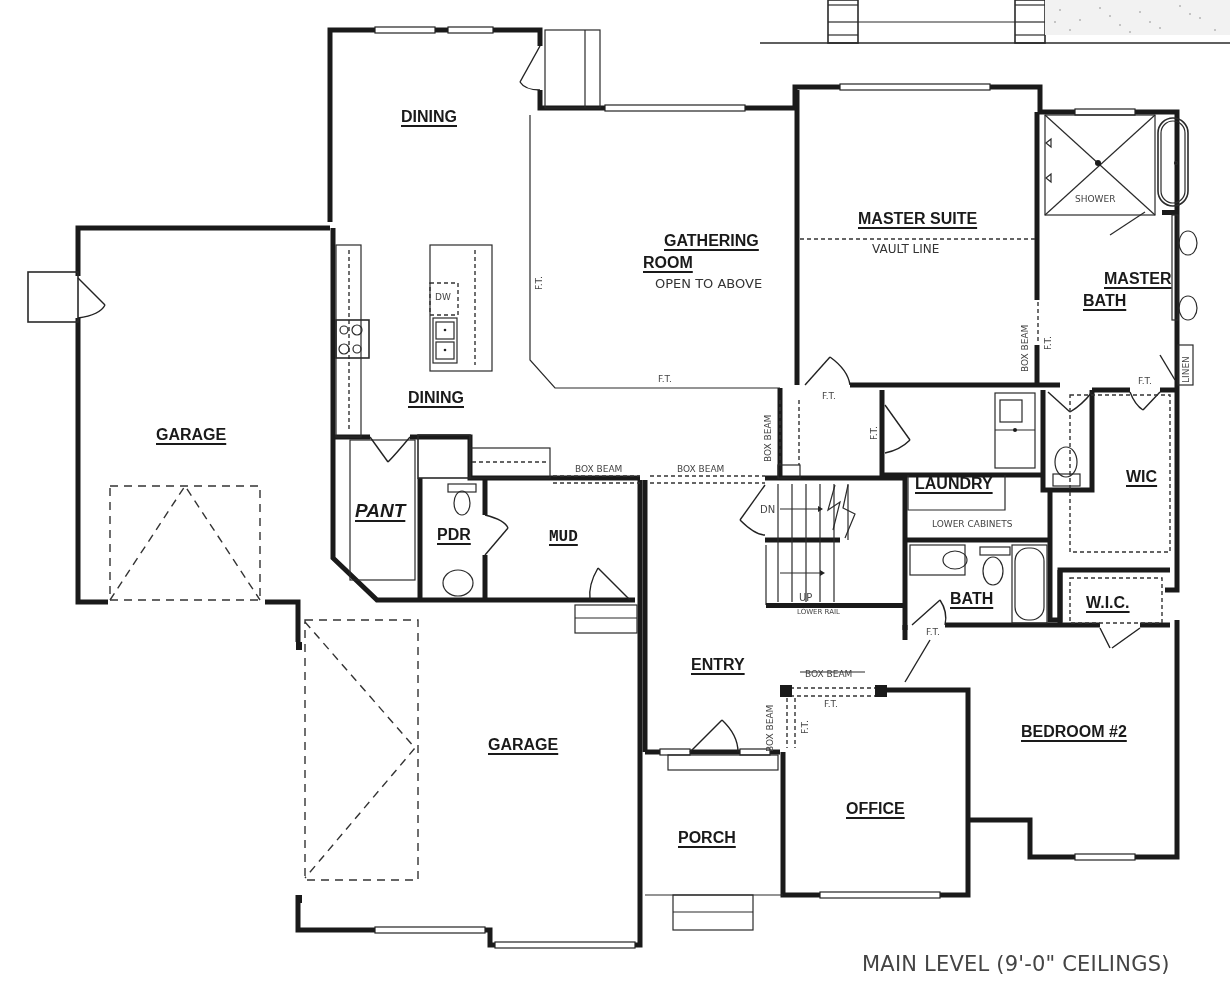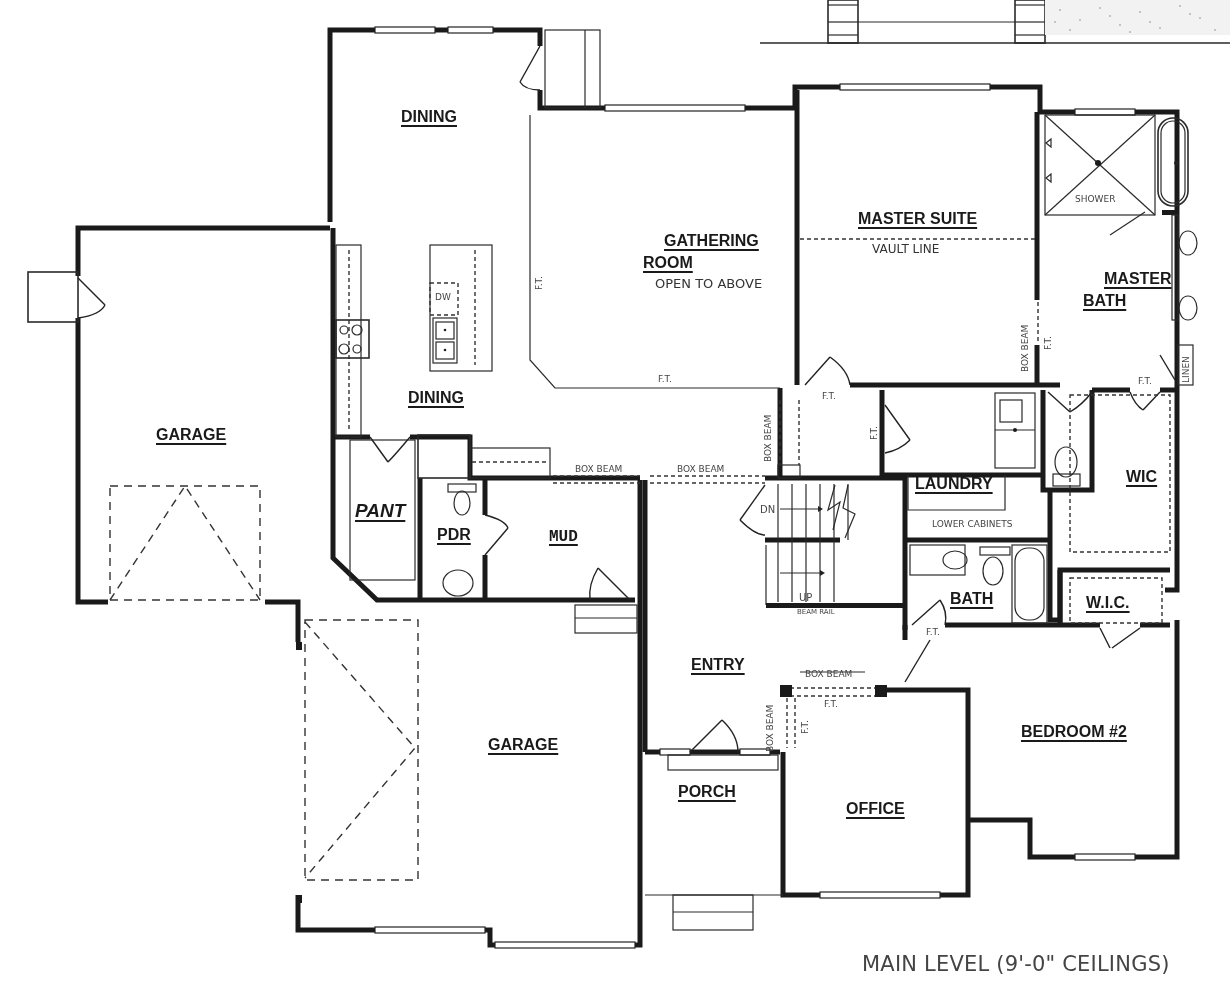--- a/index.html
+++ b/index.html
@@ -319,21 +319,21 @@
 <div class="label lbl-lg" style="left:355px;top:500px;">PANT</div>
 <div class="label lbl-md" style="left:437px;top:526px;">PDR</div>
 <div class="label lbl-md" style="left:549px;top:528px;font-family:Liberation Mono, monospace;">MUD</div>
 <div class="label lbl-md" style="left:915px;top:475px;">LAUNDRY</div>
 <div class="note-xs" style="left:932px;top:519px;">LOWER CABINETS</div>
 <div class="label lbl-md" style="left:1126px;top:468px;">WIC</div>
 <div class="label lbl-md" style="left:1086px;top:594px;">W.I.C.</div>
 <div class="label lbl-md" style="left:950px;top:590px;">BATH</div>
 <div class="label lbl-md" style="left:691px;top:656px;text-align:center;">ENTRY</div>
 <div class="label lbl-md" style="left:488px;top:736px;">GARAGE</div>
-<div class="label lbl-md" style="left:678px;top:783px;">PORCH</div>
+<div class="label lbl-md" style="left:678px;top:829px;">PORCH</div>
 <div class="label lbl-md" style="left:846px;top:800px;">OFFICE</div>
 <div class="label lbl-md" style="left:1021px;top:723px;">BEDROOM #2</div>
 
 <div class="note-xs vert" style="left:534px;top:290px;">F.T.</div>
 <div class="note-xs" style="left:658px;top:374px;">F.T.</div>
 <div class="note-xs" style="left:822px;top:391px;">F.T.</div>
 <div class="note-xs vert" style="left:869px;top:440px;">F.T.</div>
 <div class="note-xs vert" style="left:1043px;top:350px;">F.T.</div>
 <div class="note-xs" style="left:1138px;top:376px;">F.T.</div>
 <div class="note-xs" style="left:926px;top:627px;">F.T.</div>
@@ -342,15 +342,15 @@
 
 <div class="note-xs" style="left:575px;top:464px;">BOX BEAM</div>
 <div class="note-xs" style="left:677px;top:464px;">BOX BEAM</div>
 <div class="note-xs vert" style="left:763px;top:462px;">BOX BEAM</div>
 <div class="note-xs vert" style="left:1020px;top:372px;">BOX BEAM</div>
 <div class="note-xs" style="left:805px;top:669px;">BOX BEAM</div>
 <div class="note-xs vert" style="left:765px;top:752px;">BOX BEAM</div>
 
 <div class="note-xs" style="left:760px;top:504px;font-size:10px;">DN</div>
 <div class="note-xs" style="left:751px;top:592px;font-size:10px;margin-left:48px;">UP</div>
-<div class="note-xs" style="left:797px;top:608px;font-size:7px;">BEAM RAIL</div>
+<div class="note-xs" style="left:797px;top:608px;font-size:7px;">LOWER RAIL</div>
 
 <div class="title">MAIN LEVEL (9'-0" CEILINGS)</div>
 
 </body></html>

